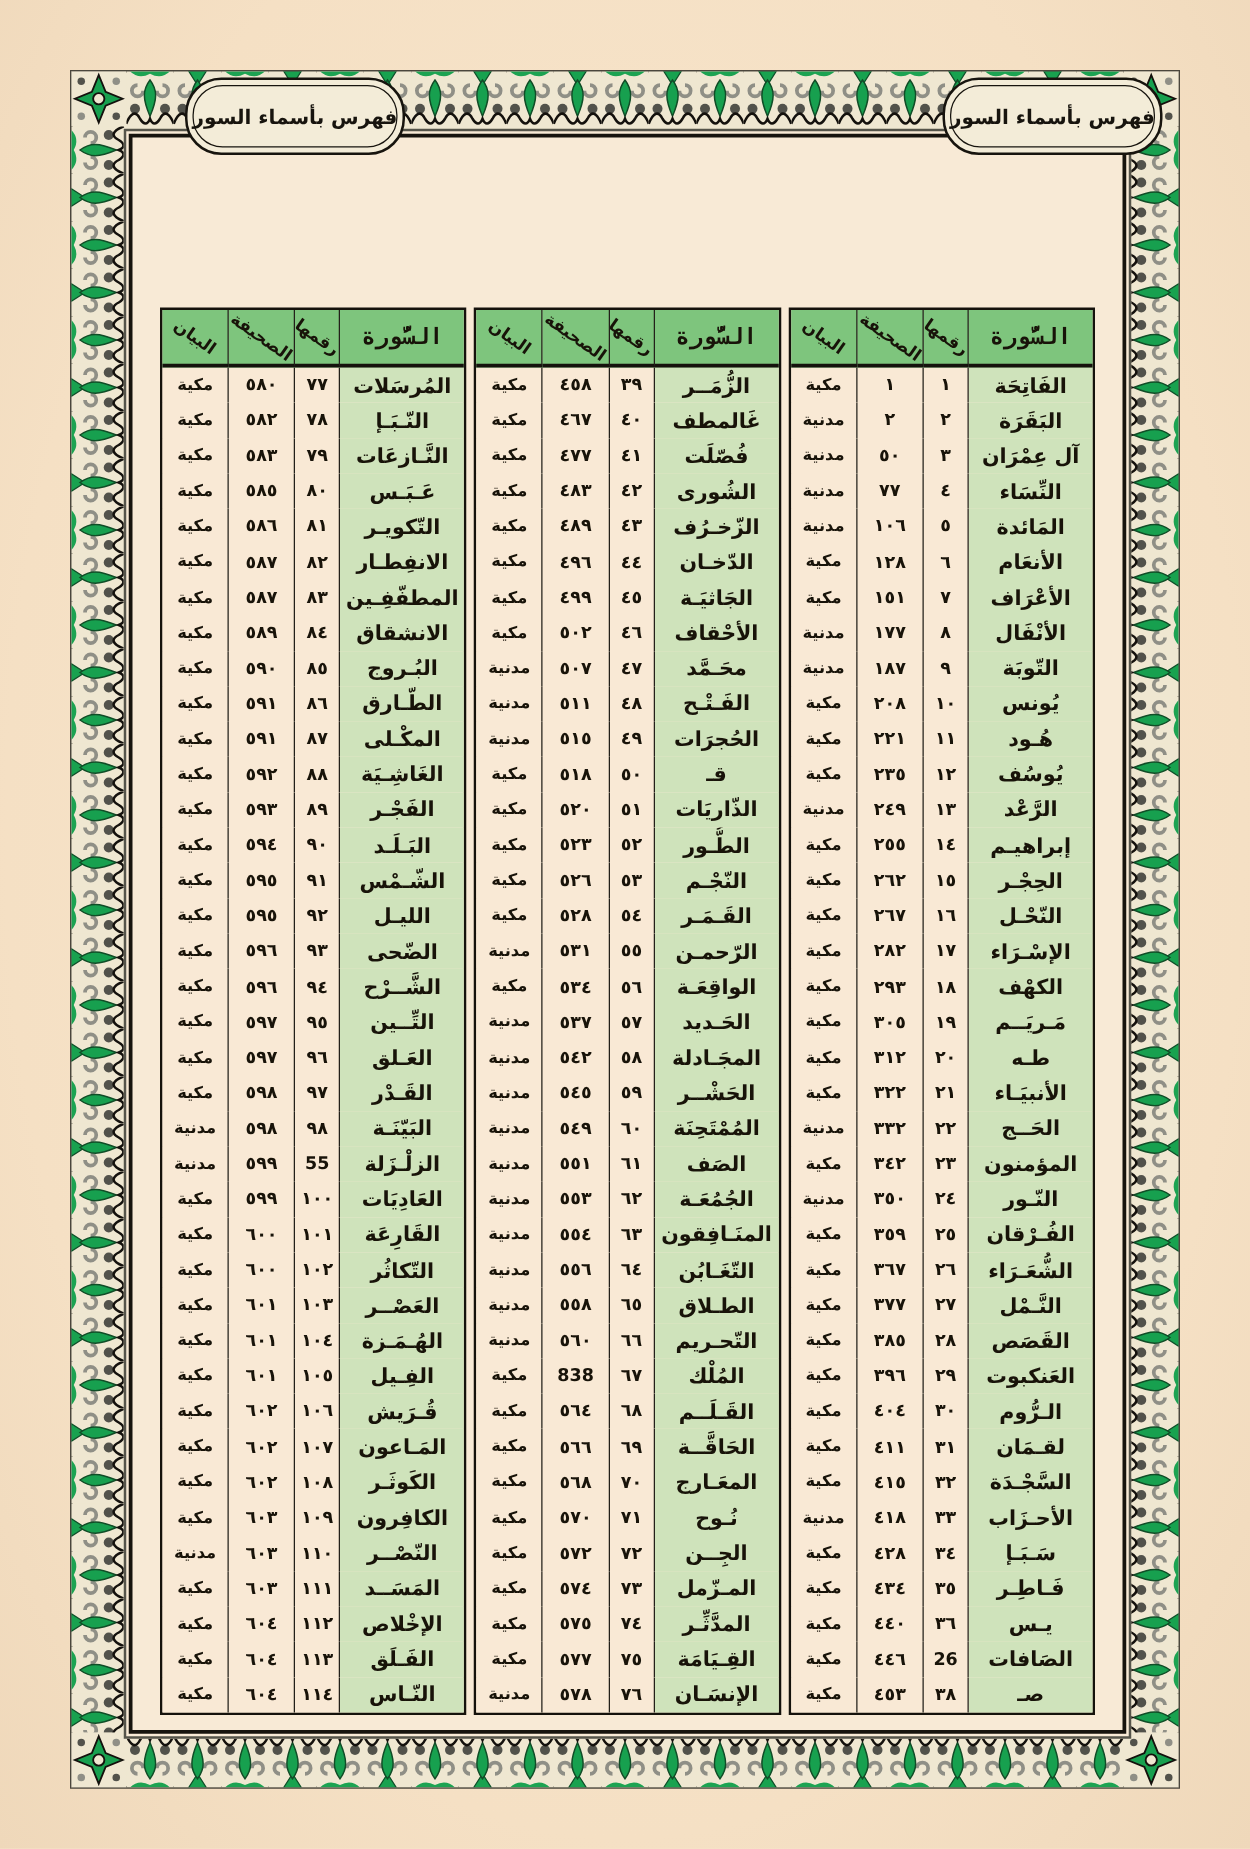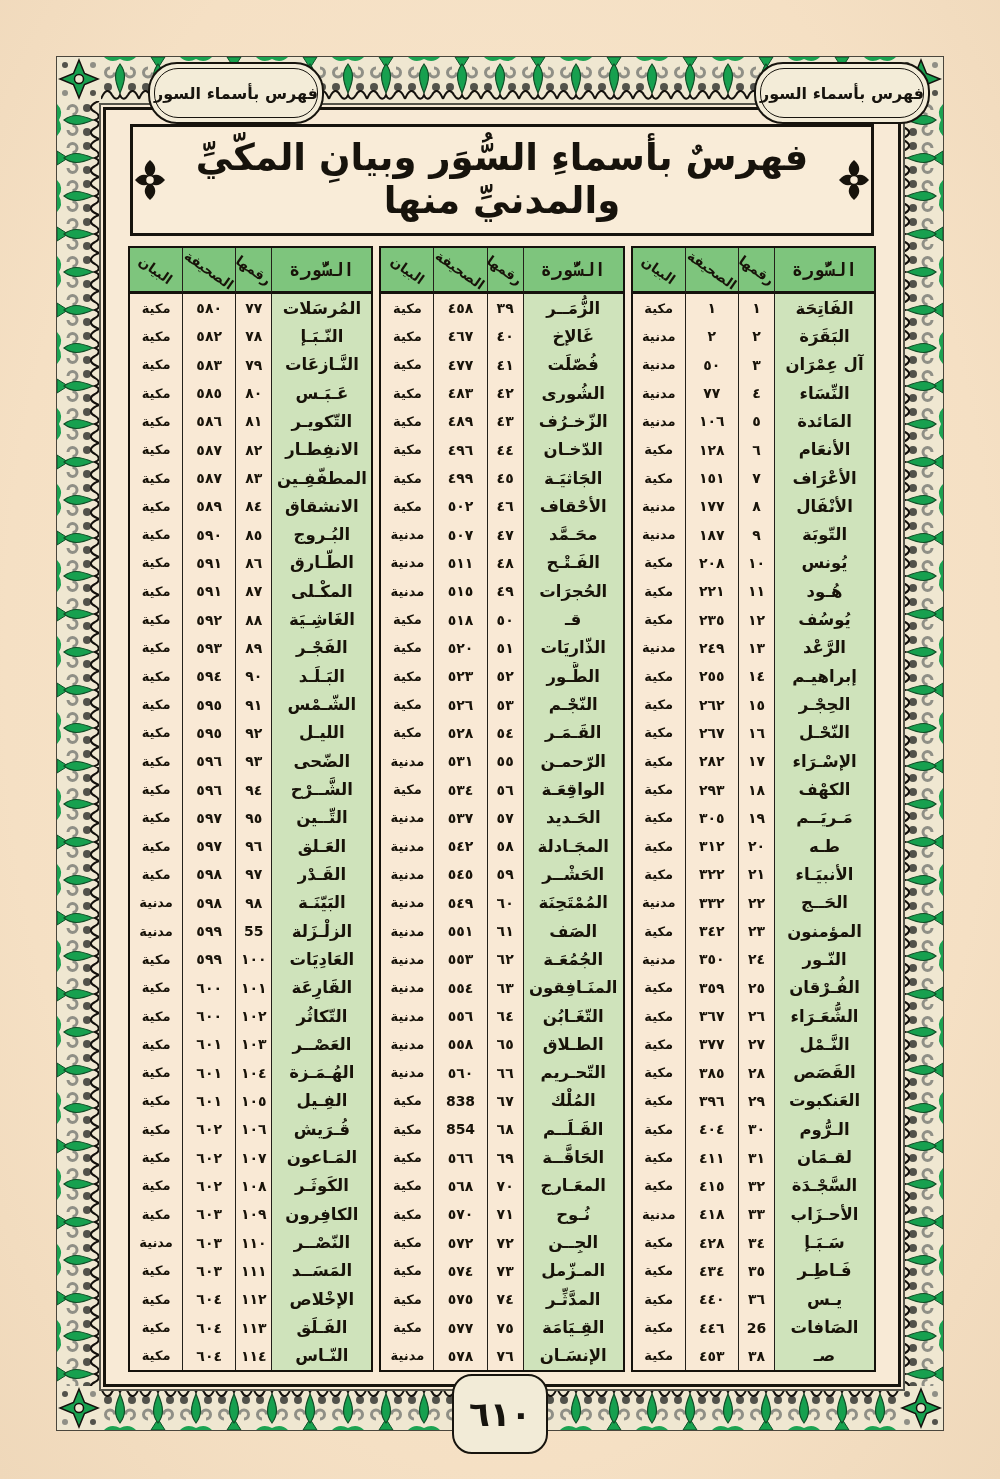--- a/index.html
+++ b/index.html
@@ -1378,37 +1378,20 @@
     <span>فهرس بأسماء السور</span>
   </div>
   <div class="cartouche cart-left">
     <div class="inner-line"></div>
     <span>فهرس بأسماء السور</span>
   </div>
 
   <div class="inner-frame">
     <div class="inner-frame2">
 
-      <div class="title-box">
-        <svg class="flower" width="34" height="44" viewBox="0 0 34 44">
-          <path d="M17 2 C24 8 24 14 17 20 C10 14 10 8 17 2 Z" fill="#17130c"></path>
-          <path d="M17 42 C24 36 24 30 17 24 C10 30 10 36 17 42 Z" fill="#17130c"></path>
-          <path d="M2 22 C8 15 14 15 20 22 C14 29 8 29 2 22 Z" fill="#17130c"></path>
-          <path d="M32 22 C26 15 20 15 14 22 C20 29 26 29 32 22 Z" fill="#17130c"></path>
-          <circle cx="17" cy="22" r="4.5" fill="#f9ecd8" stroke="#17130c" stroke-width="1.5"></circle>
-        </svg>
-        <div class="title-text">فهرسٌ بأسماءِ السُّوَر وبيانِ المكّيِّ والمدنيِّ منها</div>
-        <svg class="flower" width="34" height="44" viewBox="0 0 34 44">
-          <path d="M17 2 C24 8 24 14 17 20 C10 14 10 8 17 2 Z" fill="#17130c"></path>
-          <path d="M17 42 C24 36 24 30 17 24 C10 30 10 36 17 42 Z" fill="#17130c"></path>
-          <path d="M2 22 C8 15 14 15 20 22 C14 29 8 29 2 22 Z" fill="#17130c"></path>
-          <path d="M32 22 C26 15 20 15 14 22 C20 29 26 29 32 22 Z" fill="#17130c"></path>
-          <circle cx="17" cy="22" r="4.5" fill="#f9ecd8" stroke="#17130c" stroke-width="1.5"></circle>
-        </svg>
-      </div>
 
       <div class="tables" id="tables">
           <div class="group">
             <div class="cell hc hc-surah">
               <span>السُّورة</span>
             </div>
             <div class="cell hc hc-slant sep">
               <span>رقمها</span>
             </div>
             <div class="cell hc hc-slant sep">
@@ -1893,21 +1876,21 @@
             <div class="cell b-num sep">
               <span>٣٩</span>
             </div>
             <div class="cell b-page sep">
               <span>٤٥٨</span>
             </div>
             <div class="cell b-bayan sep">
               <span>مكية</span>
             </div>
             <div class="cell b-surah">
-              <span>غَالإخ</span>
+              <span>غَالمطف</span>
             </div>
             <div class="cell b-num sep">
               <span>٤٠</span>
             </div>
             <div class="cell b-page sep">
               <span>٤٦٧</span>
             </div>
             <div class="cell b-bayan sep">
               <span>مكية</span>
             </div>
@@ -2235,21 +2218,21 @@
             <div class="cell b-bayan sep">
               <span>مكية</span>
             </div>
             <div class="cell b-surah">
               <span>القَـلَــم</span>
             </div>
             <div class="cell b-num sep">
               <span>٦٨</span>
             </div>
             <div class="cell b-page sep">
-              <span>854</span>
+              <span>٥٦٤</span>
             </div>
             <div class="cell b-bayan sep">
               <span>مكية</span>
             </div>
             <div class="cell b-surah">
               <span>الحَاقَّــة</span>
             </div>
             <div class="cell b-num sep">
               <span>٦٩</span>
             </div>
@@ -2812,17 +2795,14 @@
             </div>
             <div class="cell b-bayan sep">
               <span>مكية</span>
             </div>
           </div>
         </div>
 
     </div>
   </div>
 
-  <div class="page-no">
-    <span>٦١٠</span>
-  </div>
 
 </div>
 
 </body></html>

